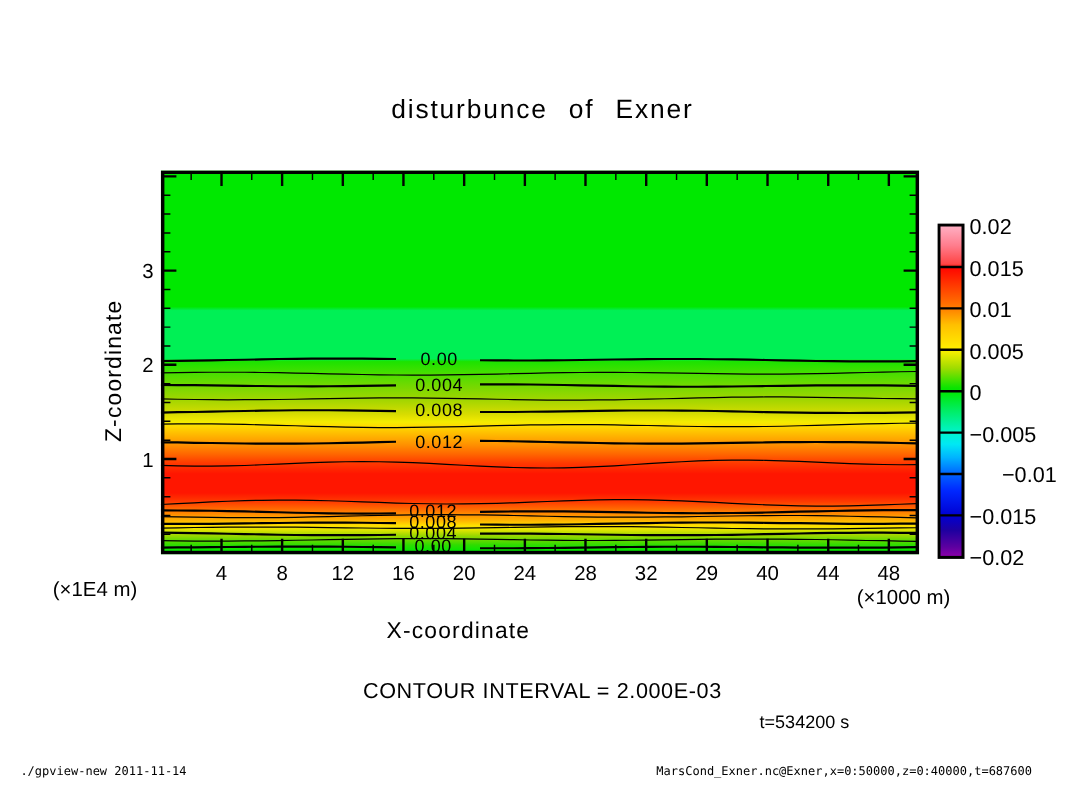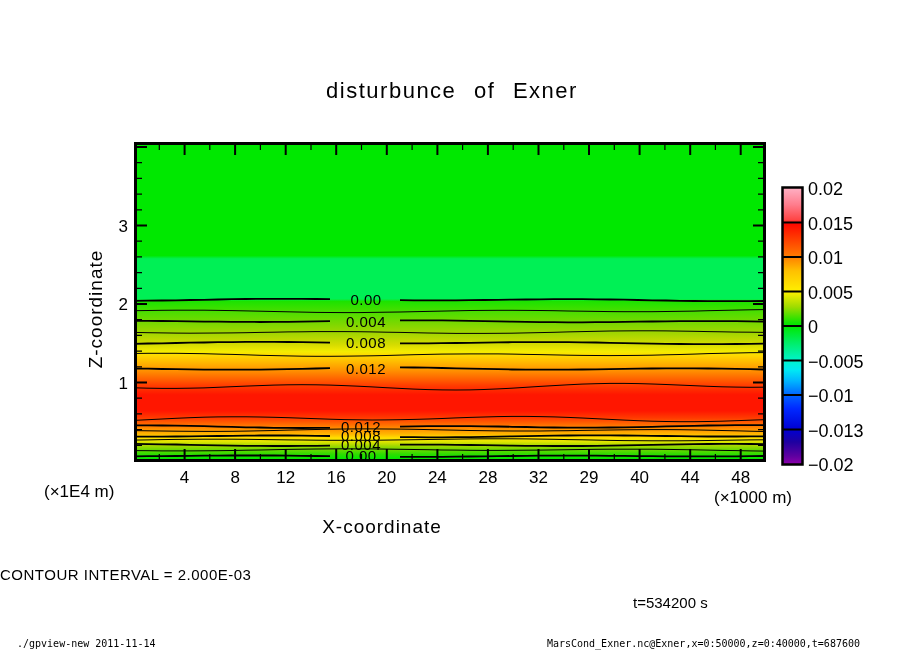--- a/index.html
+++ b/index.html
@@ -6,21 +6,21 @@
   body{width:904px;height:654px;position:relative;overflow:hidden;
        font-family:"Liberation Sans",sans-serif;color:#000;}
   .abs{position:absolute;}
   .title{left:0;right:0;top:78px;text-align:center;font-size:22px;
          letter-spacing:1.5px;word-spacing:10px;}
   .ylab{left:96px;top:309px;transform:translate(-50%,-50%) rotate(-90deg);
         white-space:nowrap;font-size:19px;letter-spacing:1px;}
   .xlab{left:0;right:140px;top:516px;text-align:center;font-size:19px;letter-spacing:1px;}
   .yunit{left:44px;top:482px;font-size:17px;}
   .xunit{left:690px;top:488px;font-size:17px;margin-left:24px;}
-  .cinterval{left:0;right:0;top:566px;font-size:15px;letter-spacing:.5px;}
+  .cinterval{left:0;right:0;top:566px;text-align:center;font-size:18px;letter-spacing:.5px;}
   .ttime{left:633px;top:594px;font-size:15px;}
   .fleft{left:17px;top:638px;font-size:10px;font-family:"DejaVu Sans Mono",monospace;}
   .fright{right:44px;top:638px;font-size:10px;font-family:"DejaVu Sans Mono",monospace;}
   .xtick{position:absolute;top:468px;width:40px;text-align:center;font-size:17px;}
   .ytick{position:absolute;left:104px;width:24px;text-align:right;font-size:17px;}
   .cblab{position:absolute;left:808px;font-size:18px;white-space:nowrap;}
   .clab{position:absolute;width:80px;text-align:center;font-size:15px;
         letter-spacing:.5px;line-height:16px;}
 </style>
 </head>
@@ -204,19 +204,19 @@
     </g>
   <rect x="1.5" y="1.5" width="20" height="277" fill="none" stroke="#000" stroke-width="2.5"></rect>
 </svg>
 <div id="cbarlabels">
     <div class="cblab" style="top: 179px;">0.02</div>
     <div class="cblab" style="top: 213.5px;">0.015</div>
     <div class="cblab" style="top: 248px;">0.01</div>
     <div class="cblab" style="top: 282.5px;">0.005</div>
     <div class="cblab" style="top: 317px;">0</div>
     <div class="cblab" style="top: 351.5px;">−0.005</div>
-    <div class="cblab" style="top: 386px;">−0.01</div>
-    <div class="cblab" style="top: 420.5px;">−0.013</div>
+    <div class="cblab" style="top: 386px; margin-left: 27px;">−0.01</div>
+    <div class="cblab" style="top: 420.5px;">−0.015</div>
     <div class="cblab" style="top: 455px;">−0.02</div>
   </div>
 
 <div class="abs fleft">./gpview-new  2011-11-14</div>
 <div class="abs fright">MarsCond_Exner.nc@Exner,x=0:50000,z=0:40000,t=687600</div>
 
 </body></html>

